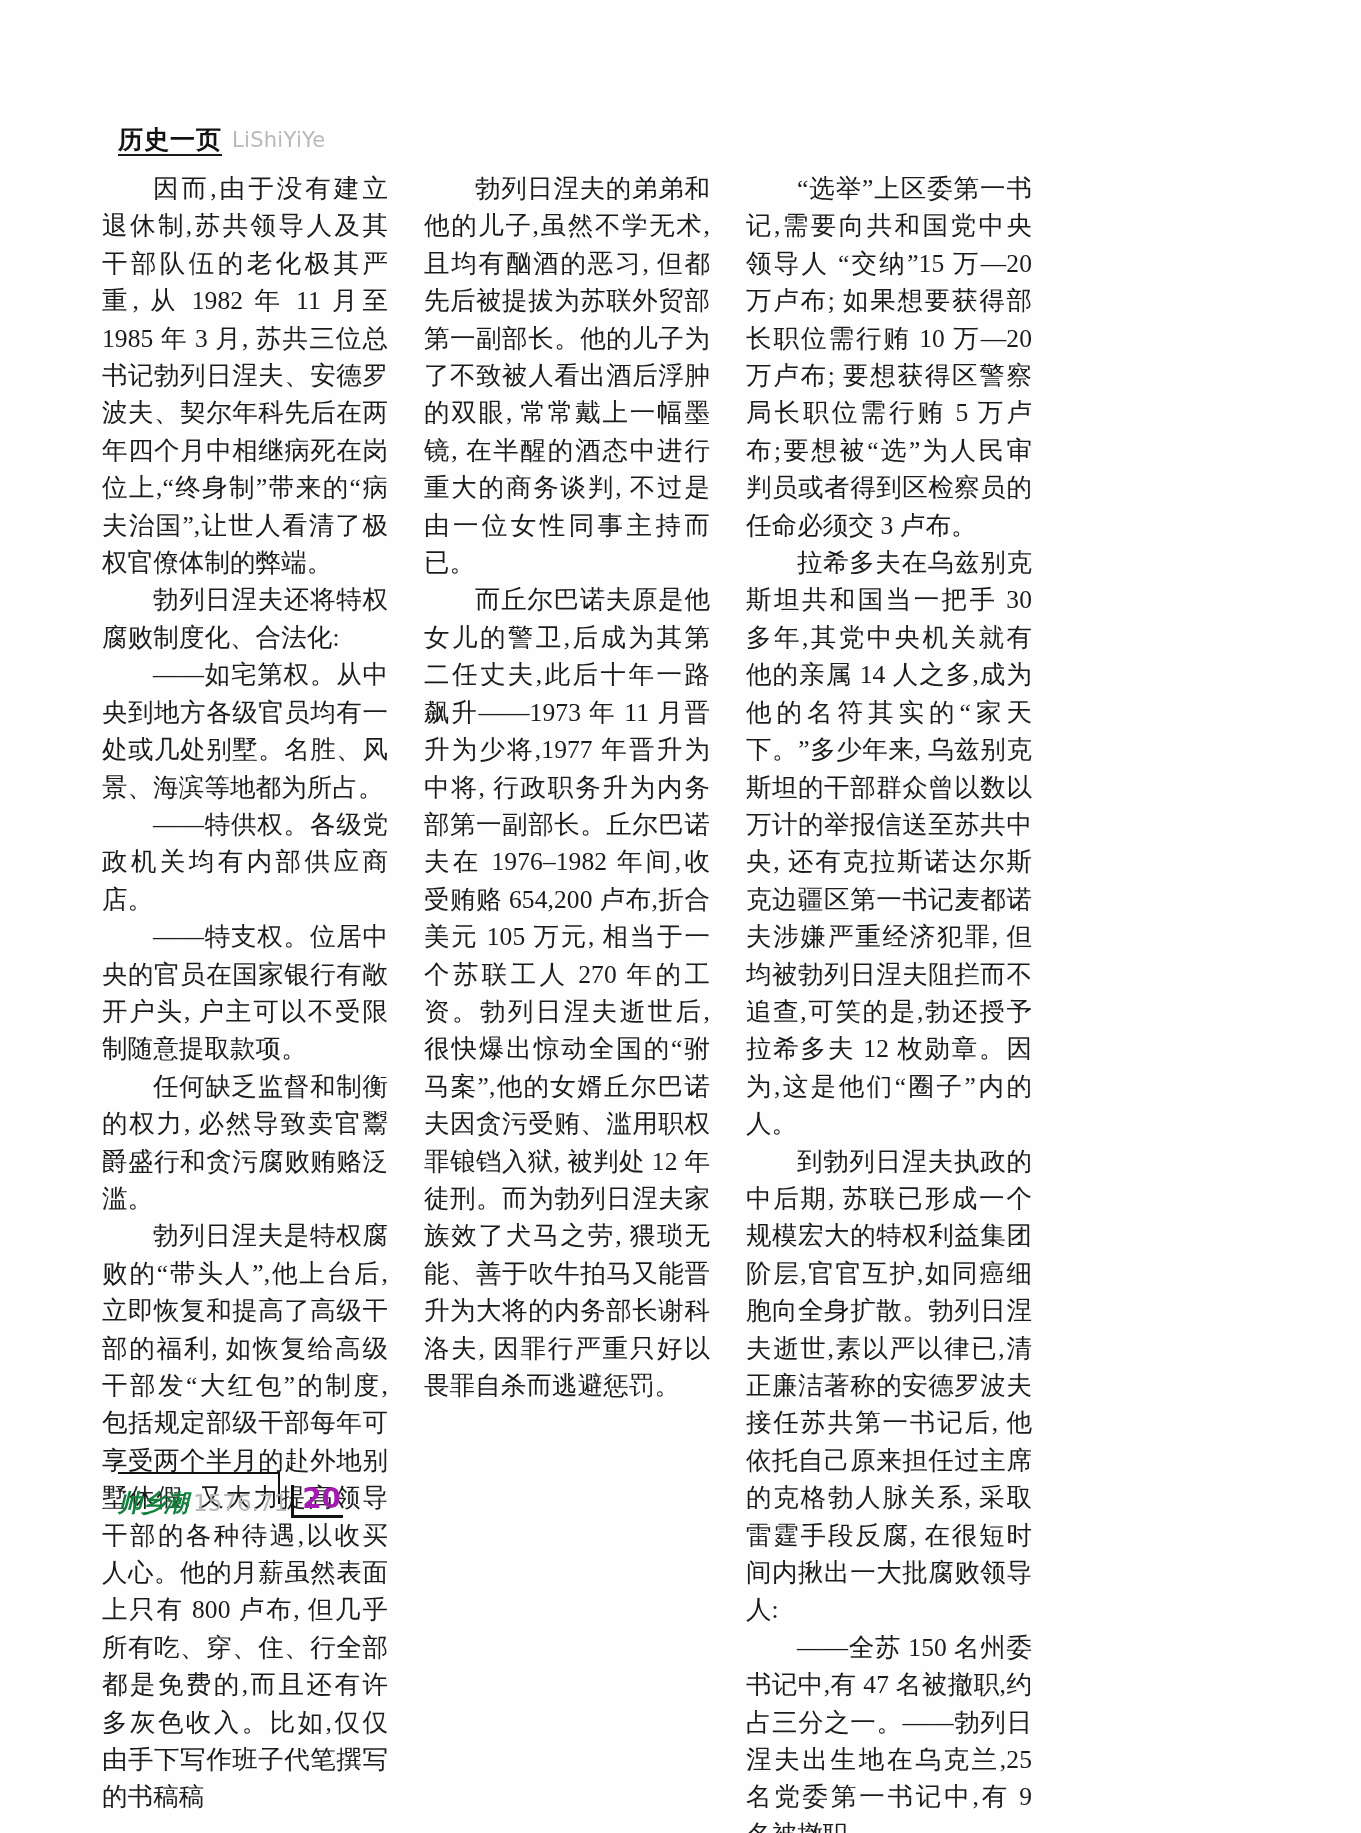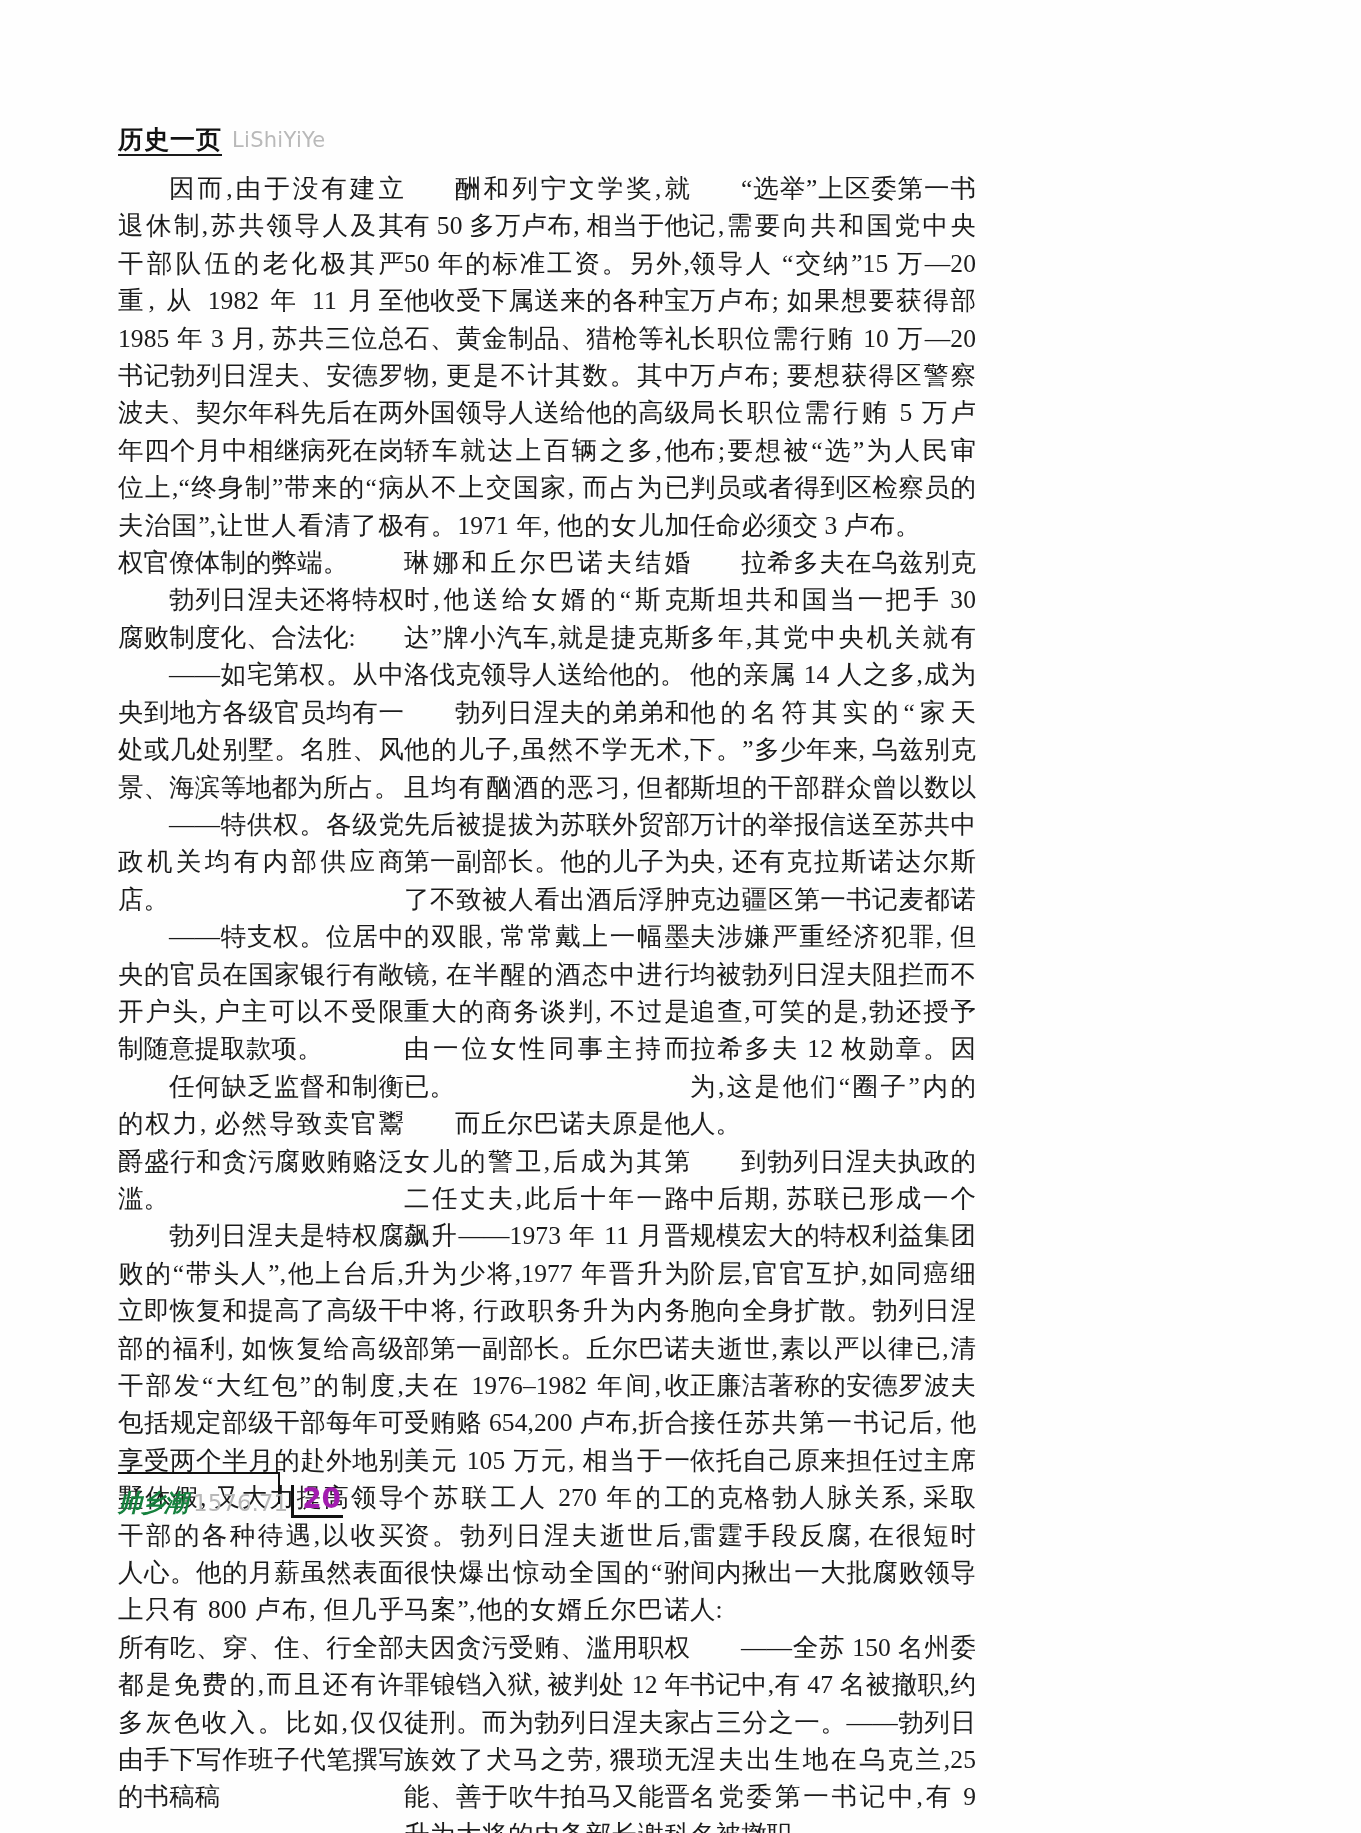--- a/index.html
+++ b/index.html
@@ -58,25 +58,26 @@
     font-size: 21px;
     color: #b9b9b9;
     letter-spacing: 0.3px;
     line-height: 1;
     padding-bottom: 2px;
   }
 
   
   .columns {
     position: absolute;
-    left: 118px;
+    left: 102px;
     top: 170px;
     width: 1130px;
     height: 1290px;
     display: flex;
+    gap: 36px;
   }
   .col {
     width: 286px;
     font-size: 25.5px;
     line-height: 37.4px;
     text-align: justify;
     text-justify: inter-character;
     color: #1b1b1b;
     font-family: "Liberation Serif", "DejaVu Serif", serif;
   }
@@ -157,21 +158,20 @@
     <div class="col" id="col1">
         <p>因而,由于没有建立退休制,苏共领导人及其干部队伍的老化极其严重, 从 1982 年 11 月至 1985 年 3 月, 苏共三位总书记勃列日涅夫、安德罗波夫、契尔年科先后在两年四个月中相继病死在岗位上,“终身制”带来的“病夫治国”,让世人看清了极权官僚体制的弊端。</p>
         <p>勃列日涅夫还将特权腐败制度化、合法化:</p>
         <p>——如宅第权。从中央到地方各级官员均有一处或几处别墅。名胜、风景、海滨等地都为所占。</p>
         <p>——特供权。各级党政机关均有内部供应商店。</p>
         <p>——特支权。位居中央的官员在国家银行有敞开户头, 户主可以不受限制随意提取款项。</p>
         <p>任何缺乏监督和制衡的权力, 必然导致卖官鬻爵盛行和贪污腐败贿赂泛滥。</p>
         <p>勃列日涅夫是特权腐败的“带头人”,他上台后,立即恢复和提高了高级干部的福利, 如恢复给高级干部发“大红包”的制度, 包括规定部级干部每年可享受两个半月的赴外地别墅休假, 又大力提高领导干部的各种待遇,以收买人心。他的月薪虽然表面上只有 800 卢布, 但几乎所有吃、穿、住、行全部都是免费的,而且还有许多灰色收入。比如,仅仅由手下写作班子代笔撰写的书稿稿</p>
       </div>
     <div class="col" id="col2">
-        <p>酬和列宁文学奖,就有 50 多万卢布, 相当于他 50 年的标准工资。另外, 他收受下属送来的各种宝石、黄金制品、猎枪等礼物, 更是不计其数。其中外国领导人送给他的高级轿车就达上百辆之多,他从不上交国家, 而占为已有。1971 年, 他的女儿加琳娜和丘尔巴诺夫结婚时,他送给女婿的“斯克达”牌小汽车,就是捷克斯洛伐克领导人送给他的。</p>
         <p>勃列日涅夫的弟弟和他的儿子,虽然不学无术,且均有酗酒的恶习, 但都先后被提拔为苏联外贸部第一副部长。他的儿子为了不致被人看出酒后浮肿的双眼, 常常戴上一幅墨镜, 在半醒的酒态中进行重大的商务谈判, 不过是由一位女性同事主持而已。</p>
         <p>而丘尔巴诺夫原是他女儿的警卫,后成为其第二任丈夫,此后十年一路飙升——1973 年 11 月晋升为少将,1977 年晋升为中将, 行政职务升为内务部第一副部长。丘尔巴诺夫在 1976–1982 年间,收受贿赂 654,200 卢布,折合美元 105 万元, 相当于一个苏联工人 270 年的工资。勃列日涅夫逝世后, 很快爆出惊动全国的“驸马案”,他的女婿丘尔巴诺夫因贪污受贿、滥用职权罪锒铛入狱, 被判处 12 年徒刑。而为勃列日涅夫家族效了犬马之劳, 猥琐无能、善于吹牛拍马又能晋升为大将的内务部长谢科洛夫, 因罪行严重只好以畏罪自杀而逃避惩罚。</p>
       </div>
     <div class="col" id="col3">
         <p>“选举”上区委第一书记,需要向共和国党中央领导人 “交纳”15 万—20 万卢布; 如果想要获得部长职位需行贿 10 万—20 万卢布; 要想获得区警察局长职位需行贿 5 万卢布;要想被“选”为人民审判员或者得到区检察员的任命必须交 3 卢布。</p>
         <p>拉希多夫在乌兹别克斯坦共和国当一把手 30 多年,其党中央机关就有他的亲属 14 人之多,成为他的名符其实的“家天下。”多少年来, 乌兹别克斯坦的干部群众曾以数以万计的举报信送至苏共中央, 还有克拉斯诺达尔斯克边疆区第一书记麦都诺夫涉嫌严重经济犯罪, 但均被勃列日涅夫阻拦而不追查,可笑的是,勃还授予拉希多夫 12 枚勋章。因为,这是他们“圈子”内的人。</p>
         <p>到勃列日涅夫执政的中后期, 苏联已形成一个规模宏大的特权利益集团阶层,官官互护,如同癌细胞向全身扩散。勃列日涅夫逝世,素以严以律已,清正廉洁著称的安德罗波夫接任苏共第一书记后, 他依托自己原来担任过主席的克格勃人脉关系, 采取雷霆手段反腐, 在很短时间内揪出一大批腐败领导人:</p>
         <p>——全苏 150 名州委书记中,有 47 名被撤职,约占三分之一。——勃列日涅夫出生地在乌克兰,25 名党委第一书记中,有 9 名被撤职。</p>
       </div>
   </div>

